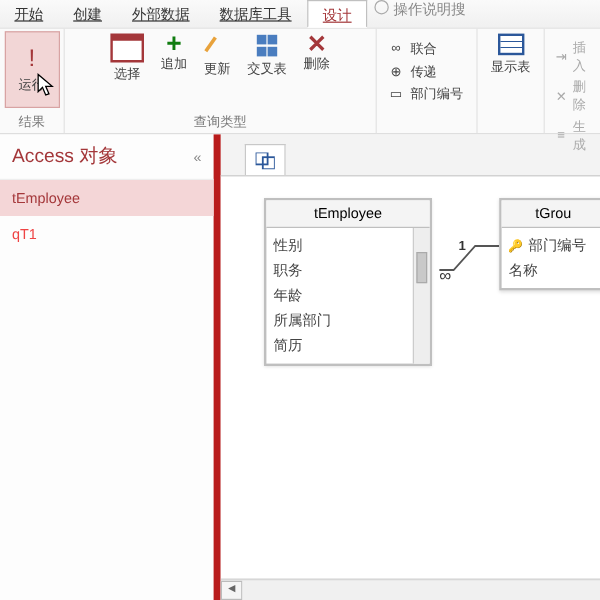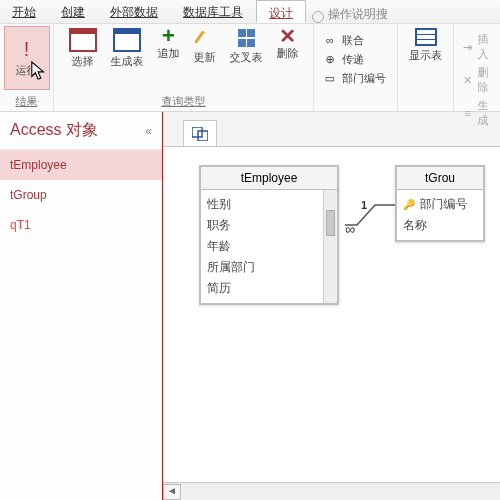--- a/index.html
+++ b/index.html
@@ -1,45 +1,45 @@
 <!DOCTYPE html>
 <html><head>
 <meta charset="utf-8">
 <style>
 * { margin: 0; padding: 0; box-sizing: border-box; font-family: "Microsoft YaHei", sans-serif; }
 body { width: 500px; height: 500px; background: #fff; overflow: hidden; position: relative; }
 
 .tabs { display: flex; height: 24px; background: linear-gradient(#fafafa,#f0f0f0); border-bottom: 1px solid #ddd; font-size: 12px; }
 .tab { padding: 4px 12px; color: #333; cursor: pointer; border-right: 1px solid transparent; text-decoration: underline; }
 .tab.active { background: #fff; border: 1px solid #c0c0c0; border-bottom: 1px solid #fff; color: #a4373a; }
-.tab-hint { display: flex; align-items: flex-end; color: #888; padding-left: 6px; gap: 4px; }
+.tab-hint { display: flex; align-items: flex-start; color: #888; padding-left: 6px; gap: 4px; }
 .bulb { width: 12px; height: 12px; border: 1px solid #aaa; border-radius: 50%; display: inline-block; }
 
 .ribbon { display: flex; height: 88px; background: #fafafa; border-bottom: 1px solid #d8d8d8; }
 .rgroup { display: flex; flex-direction: column; align-items: center; justify-content: flex-start; padding: 2px 6px; border-right: 1px solid #e3e3e3; position: relative; }
 .rgroup .row { display: flex; gap: 6px; }
 .btn-lg { display: flex; flex-direction: column; align-items: center; gap: 2px; padding: 2px 4px; font-size: 11px; color: #444; cursor: pointer; }
 .btn-lg.red { background: #f2d6d6; border: 1px solid #d8a3a3; }
-.caption { position: absolute; bottom: 2px; left: 0; right: 0; text-align: center; font-size: 11px; color: #777; text-decoration: underline; }
+.caption { position: absolute; bottom: 2px; left: 0; right: 0; text-align: center; font-size: 11px; color: #777; }
 .small-row { display: flex; flex-direction: column; gap: 3px; font-size: 11px; color: #444; padding: 2px; }
 .small-item { display: flex; align-items: center; gap: 4px; cursor: pointer; }
 .ico { width: 16px; height: 16px; display: inline-flex; align-items: center; justify-content: center; }
 
 .icon-grid { width: 28px; height: 24px; background: linear-gradient(#fff,#fff); border: 2px solid #a4373a; border-top-width: 6px; }
 .icon-grid.blue { border-color: #2b579a; border-top-color: #2b579a; }
 .icon-plus { color: #107c10; font-size: 22px; font-weight: bold; }
 .icon-pen { width: 20px; height: 20px; position: relative; }
 .icon-pen::before { content:""; position:absolute; left:3px; top:2px; width:3px; height:14px; background:#e8a23b; transform: rotate(35deg); }
 .icon-ct { width: 20px; height: 20px; display:flex; flex-wrap:wrap; gap:1px; padding:1px; }
 .icon-ct span { width:8px; height:8px; background:#4a7dbf; }
 .icon-x { color:#a4373a; font-size:20px; font-weight:bold; }
 .icon-table { width:22px; height:18px; border:2px solid #2b579a; background: repeating-linear-gradient(#fff,#fff 4px,#2b579a 4px,#2b579a 5px); }
 
 .body { display: flex; height: calc(500px - 112px); }
-.nav { width: 163px; background: #fdfdfd; border-right: 1px solid #b91c1c; }
+.nav { width: 184px; background: #fdfdfd; border-right: 6px solid #b91c1c; }
 .nav-head { display:flex; align-items:center; justify-content:space-between; padding: 8px 10px; color:#a4373a; font-size: 16px; border-bottom: 1px solid #eee; }
 .chev { font-size: 12px; color:#888; }
 .nav-item { padding: 8px 10px; font-size: 12px; color:#a4373a; cursor:pointer; }
 .nav-item.sel { background: #f4d6d7; }
 .nav-item.q { color:#ef4444; }
 
 .design { flex: 1; background: #f3f3f3; display:flex; flex-direction:column; }
 .dtabs { height: 34px; display:flex; align-items:flex-end; padding-left: 20px; }
 .dtab { width: 34px; height: 26px; border: 1px solid #c8c8c8; border-bottom: none; background:#fff; display:flex; align-items:center; justify-content:center; }
 .dtab svg { width:16px; height:14px; }
@@ -87,24 +87,20 @@
     <div class="caption">结果</div>
   </div>
 
   <div class="rgroup" style="width:260px">
     <div class="row">
       <div class="btn-lg">
           <span class="icon-grid"></span>
           <span>选择</span>
         </div>
       <div class="btn-lg">
-          <span class="icon-grid blue"></span>
-          <span>生成表</span>
-        </div>
-      <div class="btn-lg">
           <span class="ico icon-plus">+</span>
           <span>追加</span>
         </div>
       <div class="btn-lg">
           <span class="ico icon-pen"></span>
           <span>更新</span>
         </div>
       <div class="btn-lg">
           <span class="ico icon-ct">
             <span></span>
@@ -164,21 +160,20 @@
   </div>
 </div>
 
 <div class="body">
   <div class="nav">
     <div class="nav-head">
       <span>Access 对象</span>
       <span class="chev">«</span>
     </div>
     <div class="nav-item sel">tEmployee</div>
-    <div class="nav-item">tGroup</div>
     <div class="nav-item q">qT1</div>
   </div>
 
   <div class="design">
     <div class="dtabs">
       <div class="dtab">
         <svg viewBox="0 0 16 14">
             <rect x="0" y="0" width="10" height="10" fill="none" stroke="#2b579a" stroke-width="1.5"></rect>
             <rect x="6" y="4" width="10" height="10" fill="none" stroke="#2b579a" stroke-width="1.5"></rect>
           </svg>

